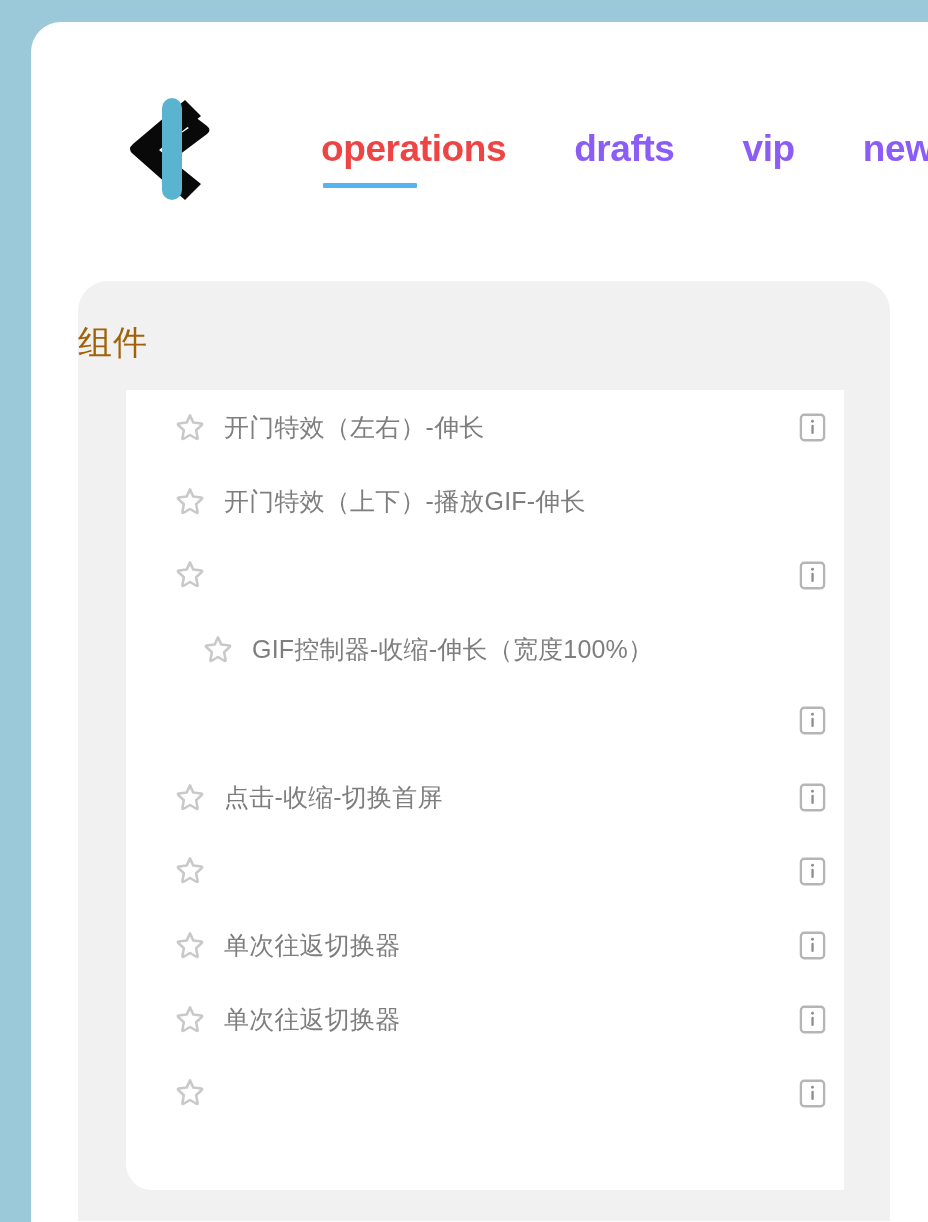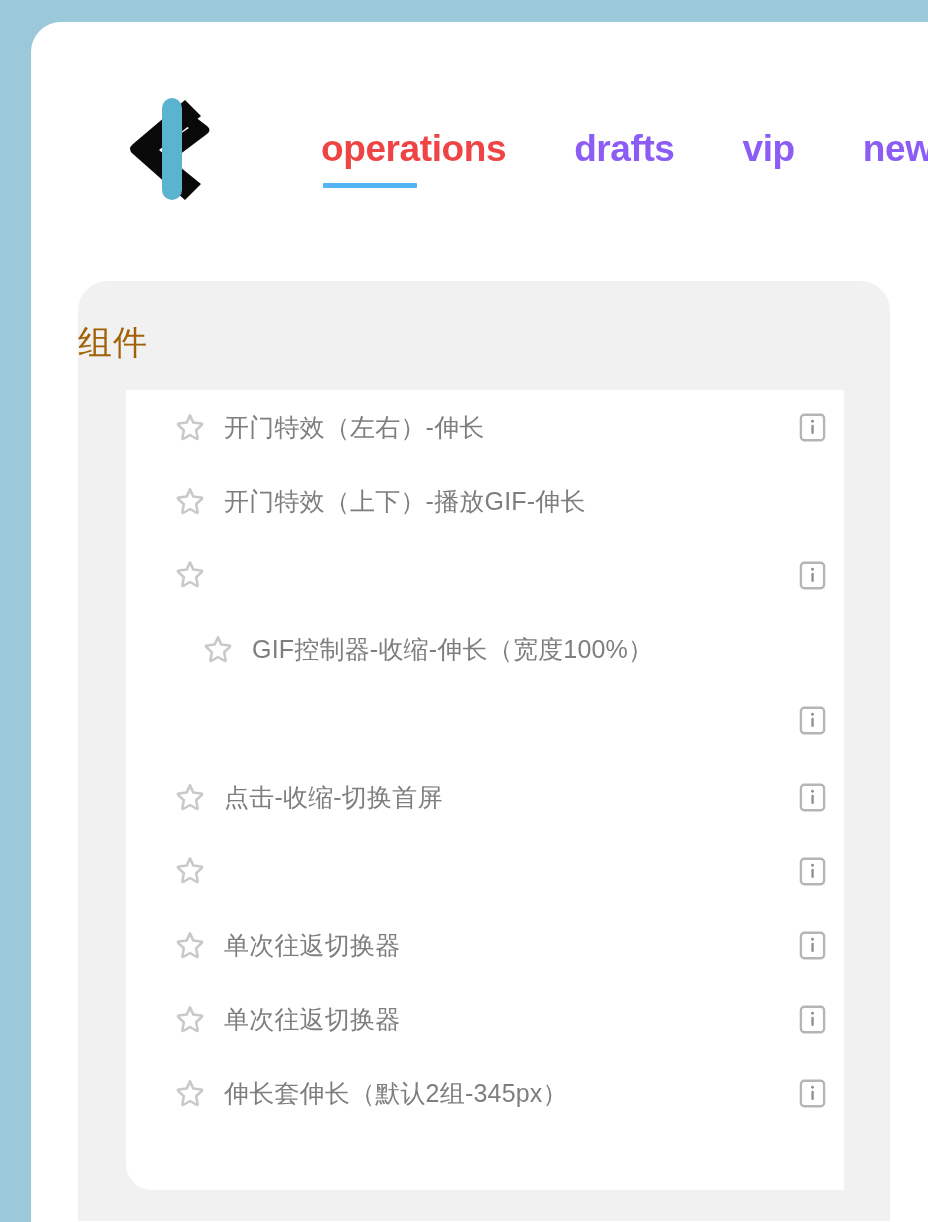--- a/index.html
+++ b/index.html
@@ -302,21 +302,20 @@
             <rect x="1.6" y="1.6" width="20.8" height="22.8" rx="3" stroke="#b5b5b5" stroke-width="2.1"></rect>
             <circle cx="12" cy="7.4" r="1.3" fill="#8e8e8e"></circle>
             <rect x="11" y="10.5" width="2.1" height="8.4" rx="1" fill="#8e8e8e"></rect>
           </svg>
         </div>
         <div class="list-item">
           <div class="item-main">
             <svg class="star-icon" viewBox="0 0 24 24" width="32" height="32" fill="none" stroke="#c9c9c9" stroke-width="1.9" stroke-linejoin="round" stroke-linecap="round">
               <path d="M12 3.3 L14.5 8.7 L20.4 9.4 Q21.6 9.6 20.8 10.5 L16.6 14.4 L17.7 20.2 Q17.9 21.4 16.8 20.8 L12 18 L7.2 20.8 Q6.1 21.4 6.3 20.2 L7.4 14.4 L3.2 10.5 Q2.4 9.6 3.6 9.4 L9.5 8.7 Z"></path>
             </svg>
-            <span class="item-label">伸长套伸长（默认2组-345px）</span>
           </div>
           <svg class="info-icon" viewBox="0 0 24 26" width="27" height="29" fill="none">
             <rect x="1.6" y="1.6" width="20.8" height="22.8" rx="3" stroke="#b5b5b5" stroke-width="2.1"></rect>
             <circle cx="12" cy="7.4" r="1.3" fill="#8e8e8e"></circle>
             <rect x="11" y="10.5" width="2.1" height="8.4" rx="1" fill="#8e8e8e"></rect>
           </svg>
         </div>
       </div>
 
   </div>

